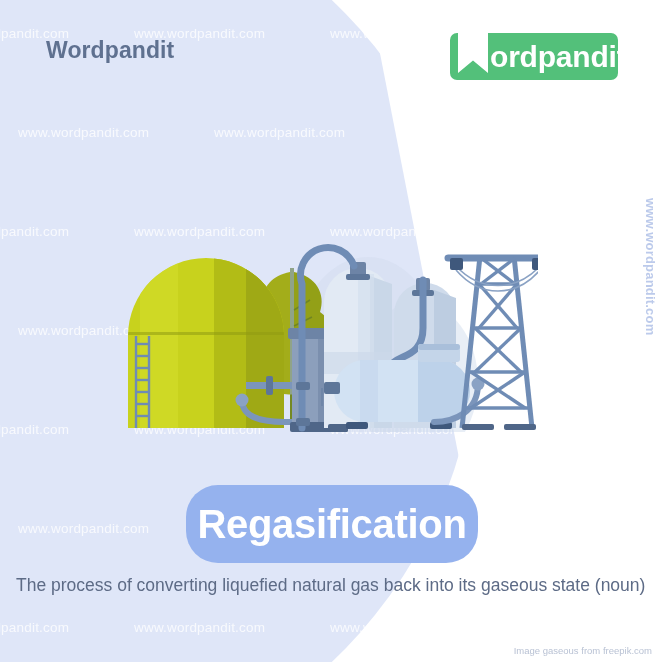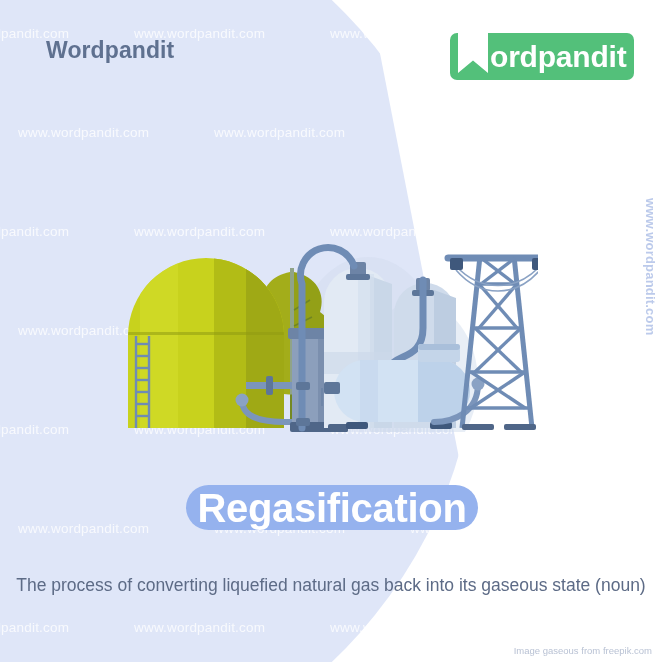--- a/index.html
+++ b/index.html
@@ -60,21 +60,21 @@
     letter-spacing:.1px;line-height:1.1;
   }
   .hdr .t2{
     font-size:19px;font-weight:700;color:#5f7190;
     margin-top:4px;line-height:1.1;
   }
 
   
   .logo{
     position:absolute;left:450px;top:33px;
-    width:184px;height:47px;
+    width:168px;height:47px;
     background:#53c07a;
     border-radius:7px;
   }
   .logo .bookmark{
     position:absolute;left:8px;top:-8px;
     width:30px;height:48px;
     background:#ffffff;
     clip-path:polygon(0 0,100% 0,100% 100%,50% 74%,0 100%);
   }
   .logo .lt{
@@ -83,34 +83,34 @@
     letter-spacing:-.2px;line-height:35px;
   }
 
   
   .illus{position:absolute;left:118px;top:232px;width:420px;height:200px;}
   .illus svg{display:block;}
 
   
   .pill{
     position:absolute;left:186px;top:485px;
-    width:292px;height:45px;
+    width:292px;height:78px;
     background:#95b2ee;
     border-radius:32px;
     display:flex;align-items:center;justify-content:center;
   }
   .pill .pw{
     color:#ffffff;font-size:40px;font-weight:700;
     letter-spacing:-.3px;line-height:44px;
   }
 
   
   .def{
     position:absolute;left:0;top:570px;width:662px;
-    text-align:center;
+    text-align:left;
     color:#5d6b86;
     font-size:17.5px;
     line-height:30px;
     padding:0 16px;
     box-sizing:border-box;
   }
 
   
   .credit{
     position:absolute;right:10px;bottom:6px;

